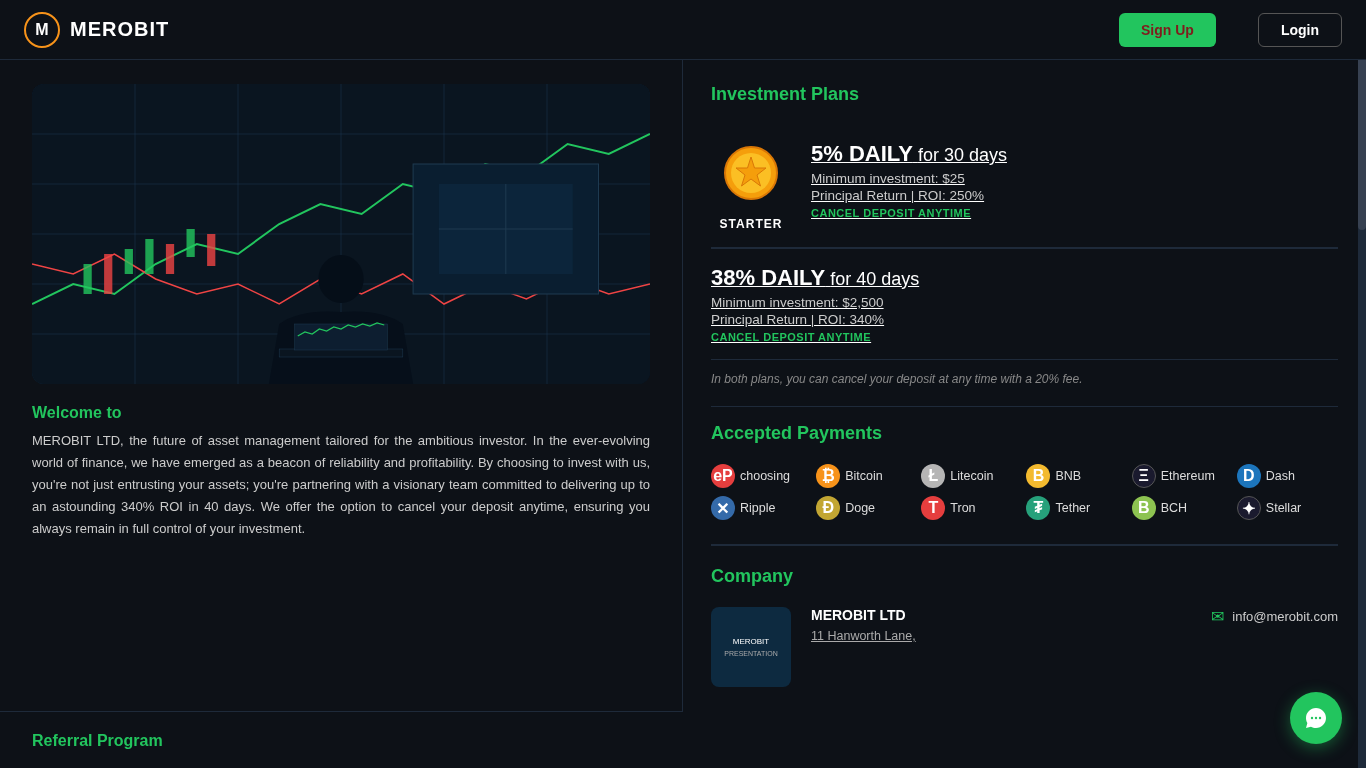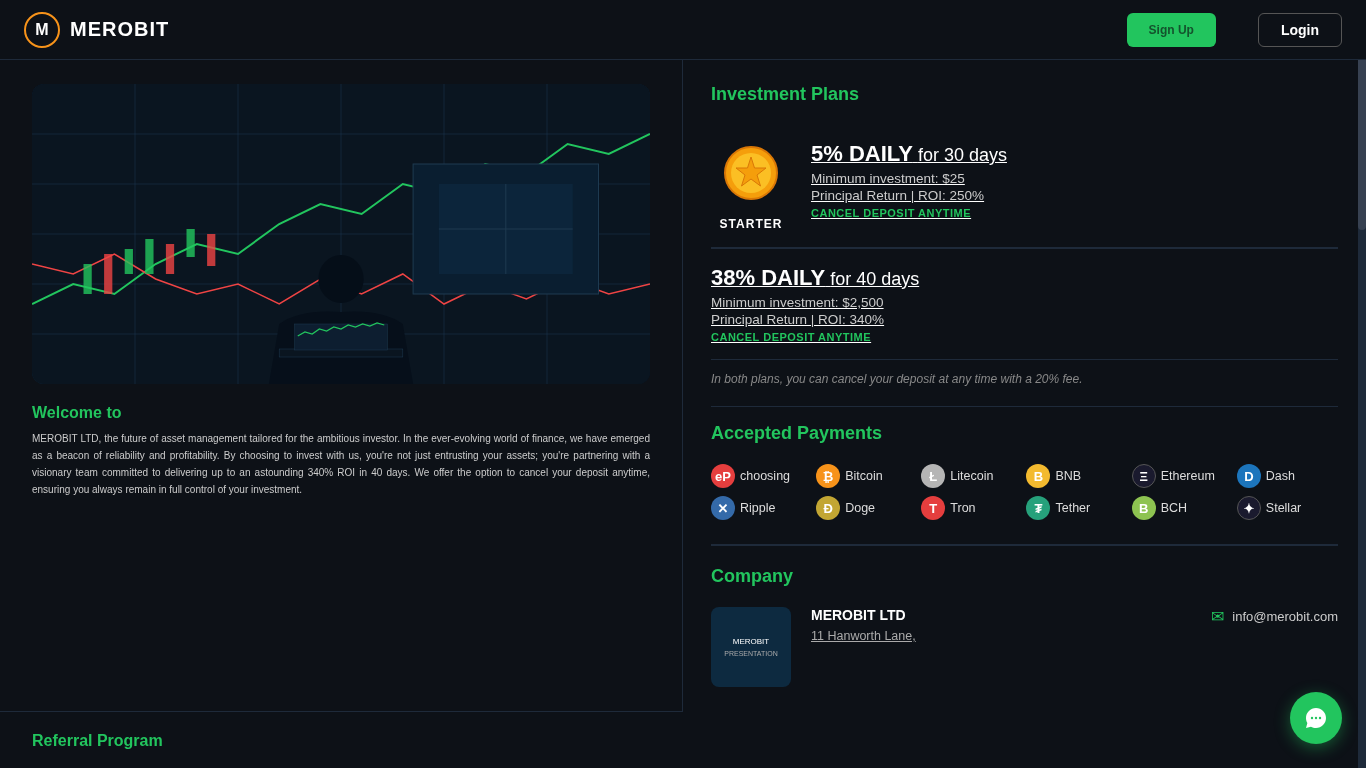--- a/index.html
+++ b/index.html
@@ -39,25 +39,25 @@
       font-weight: 700;
       color: #fff;
       letter-spacing: 1px;
     }
     .header-btns {
       display: flex;
       gap: 10px;
     }
     .btn-signup {
       background: #22c55e;
-      color: #14532d;
+      color: #7f1d1d;
       border: none;
       padding: 8px 22px;
       border-radius: 6px;
-      font-size: 12px;
+      font-size: 14px;
       font-weight: 600;
       cursor: pointer;
     }
     .btn-login {
       background: transparent;
       color: #fff;
       border: 1px solid #555;
       padding: 8px 22px;
       border-radius: 6px;
       font-size: 14px;
@@ -114,21 +114,21 @@
     }
     .welcome-title {
       color: #22c55e;
       font-size: 16px;
       font-weight: 700;
       margin-bottom: 8px;
     }
     .welcome-text {
       color: #ccc;
       line-height: 1.7;
-      font-size: 10px;
+      font-size: 13px;
       text-align: justify;
     }
     .referral-title {
       color: #22c55e;
       font-size: 16px;
       font-weight: 700;
       margin-bottom: 10px;
     }
 
     
@@ -219,21 +219,21 @@
       gap: 5px;
     }
     .payment-coin-icon {
       width: 24px;
       height: 24px;
       border-radius: 50%;
       flex-shrink: 0;
       display: flex;
       align-items: center;
       justify-content: center;
-      font-size: 13px;
+      font-size: 16px;
       font-weight: 700;
     }
     .payment-label {
       font-size: 12.5px;
       color: #ddd;
       white-space: nowrap;
     }
 
     
     .company-section {

